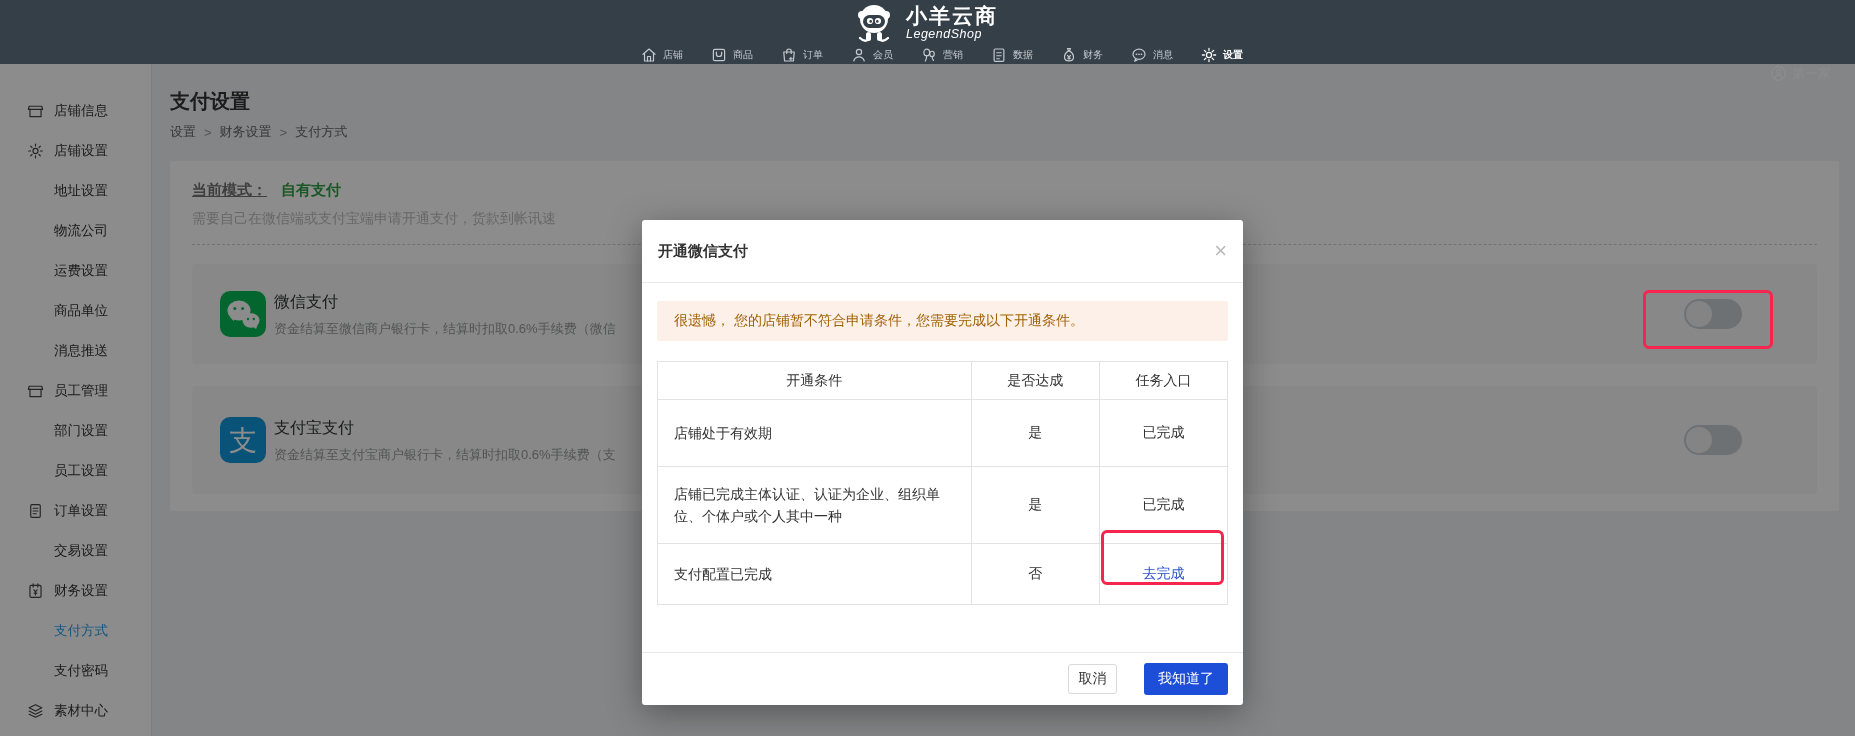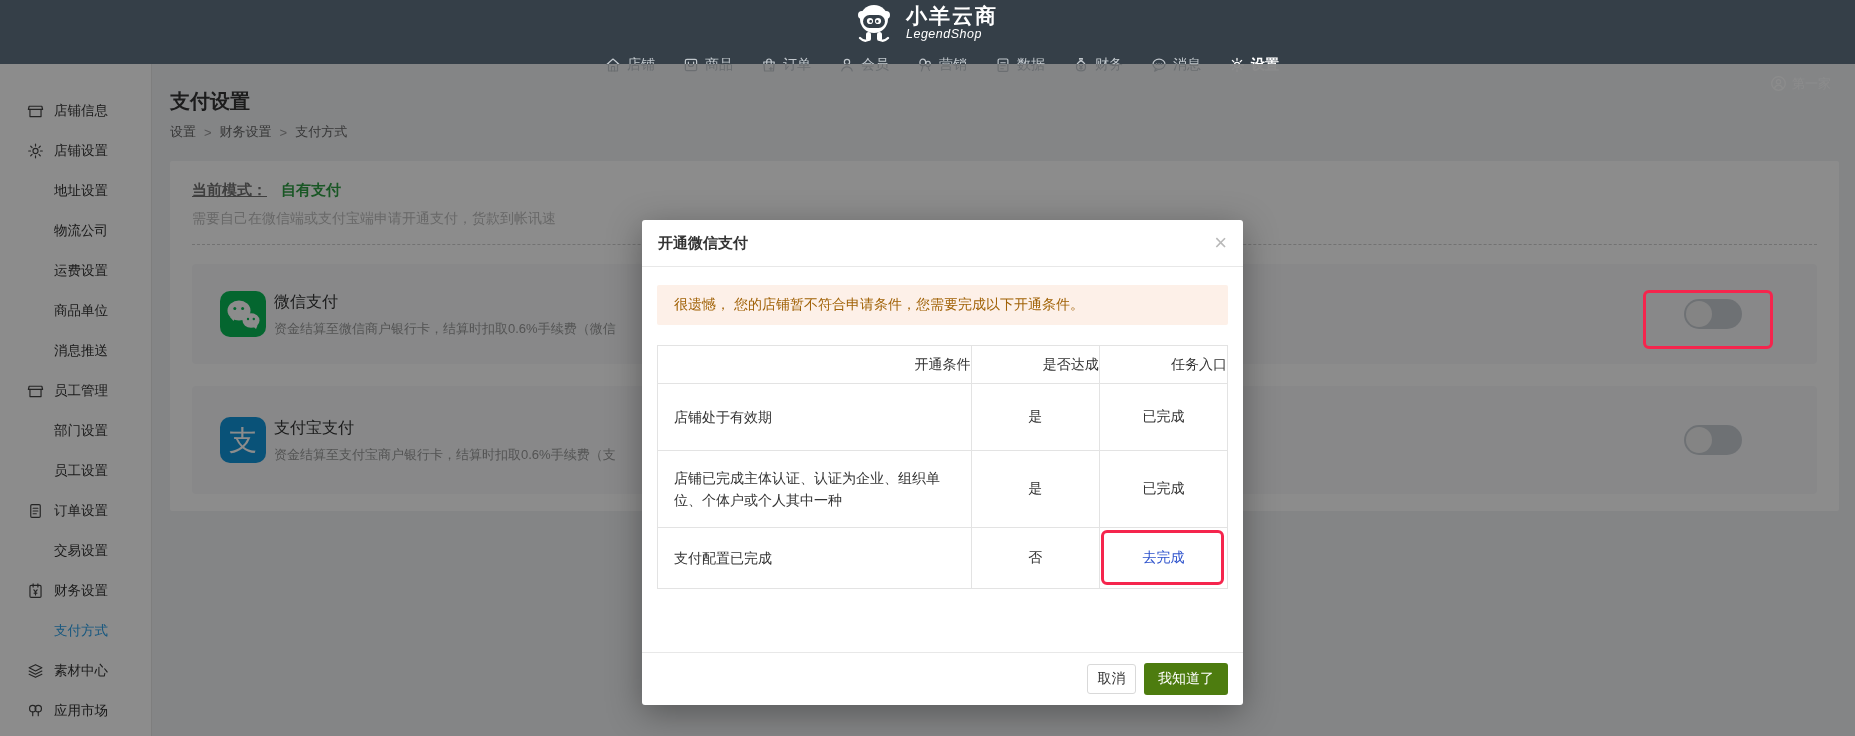--- a/index.html
+++ b/index.html
@@ -5,21 +5,21 @@
   * { margin:0; padding:0; box-sizing:border-box; }
   html,body { width:1855px; height:736px; overflow:hidden;
     font-family:"Liberation Sans","DejaVu Sans",sans-serif; background:#f0f2f5; }
 
   
   .navbar { height:64px; background:#353f48; display:flex; align-items:center; padding:0 24px 0 18px; position:relative; z-index:10;flex-direction:column; }
   .logo { display:flex; align-items:center; gap:9px; min-width:128px; }
   .logo-txt .cn { color:#fff; font-size:21px; font-weight:600; letter-spacing:2px; line-height:23px; }
   .logo-txt .en { color:#fff; font-size:12.5px; font-style:italic; line-height:15px; letter-spacing:.5px; }
   .nav-items { display:flex; align-items:center; gap:27px; margin-left:34px; }
-  .nav-item { display:flex; align-items:center; gap:5px; color:#c3c9ce; font-size:14px; cursor:pointer;margin-top:10px; }
+  .nav-item { display:flex; align-items:center; gap:5px; color:#c3c9ce; font-size:10px; cursor:pointer; }
   .nav-item svg { width:18px; height:18px; }
   .nav-item.active { color:#fff; font-weight:bold; }
   .nav-user { margin-left:auto; display:flex; align-items:center; gap:4px; color:#fff; font-size:13px; }
   .nav-user svg { width:19px; height:19px; }
 
   
   .page { position:relative; height:672px; display:flex; }
   .overlay { position:absolute; inset:0; background:rgba(0,0,0,.45); z-index:40; }
 
   
@@ -45,40 +45,40 @@
   .pay-ic { width:46px; height:46px; flex:none; }
   .pay-info { margin-left:8px; }
   .pay-name { font-size:16px; color:#333; line-height:20px; }
   .pay-desc { margin-top:9px; font-size:13px; color:#999; line-height:16px; white-space:nowrap; overflow:hidden; max-width:900px; }
   .toggle { margin-left:auto; width:58px; height:30px; border-radius:15px; background:#c9ced4; position:relative; cursor:pointer; flex:none; }
   .toggle .knob { position:absolute; left:2px; top:2px; width:26px; height:26px; border-radius:50%; background:#f1f1f1; }
 
   
   .modal { position:absolute; left:642px; top:156px; width:601px; height:485px; background:#fff; border-radius:3px;
     box-shadow:0 8px 34px rgba(0,0,0,.35); z-index:60; }
-  .m-head { height:47px; display:flex; align-items:center; padding:0 16px; border-bottom:1px solid #e8e8e8; position:relative; }
+  .m-head { height:63px; display:flex; align-items:center; padding:0 16px; border-bottom:1px solid #e8e8e8; position:relative; }
   .m-title { font-size:15px; font-weight:bold; color:#333; }
   .m-close { position:absolute; right:16px; top:50%; transform:translateY(-50%); font-size:22px; color:#b9b9b9; cursor:pointer; line-height:1; }
   .m-body { padding:18px 15px 0; }
   .m-alert { height:40px; background:#fdf0e8; border-radius:2px; display:flex; align-items:center; padding-left:17px;
     font-size:14px; color:#a16207; }
   table.cond { margin-top:20px; width:100%; border-collapse:collapse; table-layout:fixed; }
   table.cond th, table.cond td { border:1px solid #e3e3e3; font-size:14px; color:#333; font-weight:normal; }
-  table.cond th { height:38px; text-align:right; }
+  table.cond th { height:38px; text-align:center; }
   table.cond td { padding:12px 16px; }
   table.cond td.c { text-align:center; padding:12px 4px; }
   .r1 td { height:67px; } .r2 td { height:77px; } .r3 td { height:61px; }
   td.cond-txt { line-height:22px; }
   .go-link { color:#2d52cc; cursor:pointer; }
   .m-foot { position:absolute; left:0; right:0; bottom:0; height:53px; border-top:1px solid #e8e8e8;
     display:flex; align-items:center; justify-content:flex-end; gap:8px; padding-right:15px; }
   .btn-cancel { width:49px; height:30px; background:#fff; border:1px solid #d9d9d9; border-radius:3px; font-size:14px; color:#333;
     font-family:inherit; cursor:pointer; }
-  .btn-ok { height:32px; padding:0 14px; background:#4d7c0f; border:none; border-radius:3px; font-size:14px; color:#fff;
-    font-family:inherit; cursor:pointer; }
+  .btn-ok { height:32px; padding:0 14px; background:#1d4ed8; border:none; border-radius:3px; font-size:14px; color:#fff;
+    font-family:inherit; cursor:pointer;margin-left:19px; }
 
   
   .anno { position:absolute; border:3px solid #f5254d; border-radius:6px; z-index:70; }
   .anno-toggle { left:1643px; top:226px; width:130px; height:59px; }
   .anno-go { left:1101px; top:466px; width:123px; height:55px; }
 
   svg { display:block; }
 </style>
 </head>
 <body>
@@ -275,20 +275,23 @@
           <svg viewBox="0 0 24 24" fill="none" stroke="currentColor" stroke-width="1.5" stroke-linecap="round" stroke-linejoin="round">
             <rect x="5" y="5" width="14" height="15" rx="1.5"></rect>
             <path d="M9 3v4M15 3v4"></path>
             <path d="M10 10.5l2 2.5 2-2.5M12 13v4M10.3 14.8h3.4"></path>
           </svg>
         </span>
       <span>财务设置</span>
     </div>
     <div class="side-item active">
         <span>支付方式</span>
+      </div>
+    <div class="side-item">
+        <span>支付密码</span>
       </div>
     <div class="side-item">
       <span class="s-icon">
           <svg viewBox="0 0 24 24" fill="none" stroke="currentColor" stroke-width="1.5" stroke-linecap="round" stroke-linejoin="round">
             <path d="M12 4l8 4-8 4-8-4 8-4z"></path>
             <path d="M4 12l8 4 8-4M4 16l8 4 8-4"></path>
           </svg>
         </span>
       <span>素材中心</span>
     </div>

